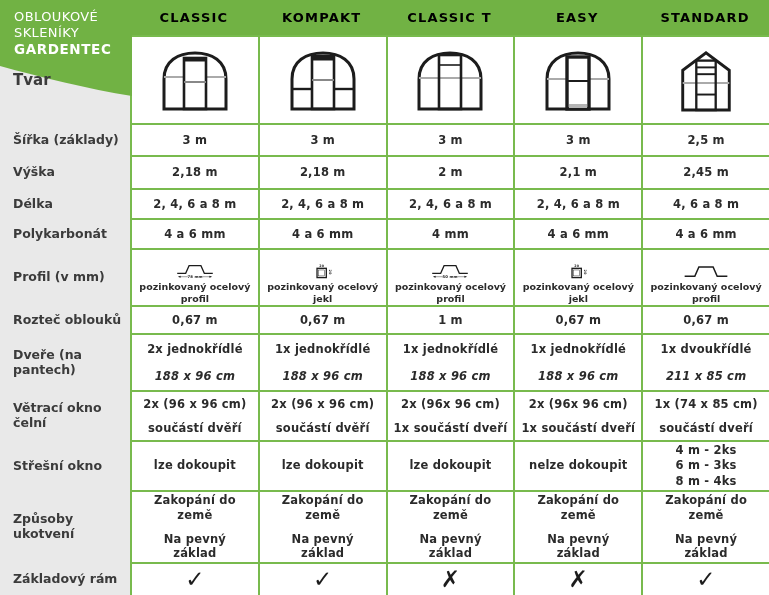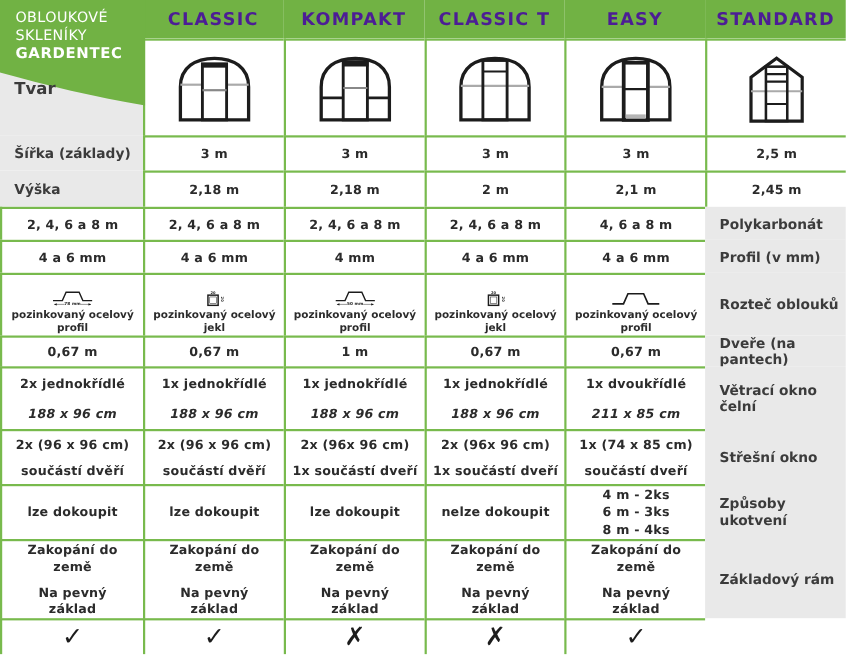--- a/index.html
+++ b/index.html
@@ -13,22 +13,22 @@
   .stage{
     width:769px;height:595px;position:relative;overflow:hidden;background:#fff;
     font-family:"DejaVu Sans","Liberation Sans",sans-serif;
   }
   .grid{
     display:grid;width:769px;height:487px;
     grid-template-columns:130px repeat(5,1fr);
     grid-template-rows:35px 88px 32px 33px 30px 30px 57px 28px 57px 50px 50px 72px 33px;
   }
   .hdr{
-    background:var(--green);color:#4c1d95;display:flex;align-items:center;justify-content:center;
-    font-weight:bold;font-size:16px;letter-spacing:1.2px;
+    background:var(--green);color:#000000;display:flex;align-items:center;justify-content:center;
+    font-weight:bold;font-size:13px;letter-spacing:1.2px;
   }
   .v{
     background:#fff;border-left:2px solid var(--line);border-top:2px solid var(--line);
     display:flex;flex-direction:column;align-items:center;justify-content:center;text-align:center;
     font-weight:bold;font-size:11.5px;color:var(--ink);letter-spacing:.2px;line-height:1.25;
   }
   .lbl{
     background:var(--gray);display:flex;align-items:center;padding-left:13px;
     font-weight:bold;font-size:12.5px;color:var(--lblink);
   }
@@ -128,20 +128,21 @@
     <div class="v">3 m</div>
     <div class="v">2,5 m</div>
 
     <div class="lbl">Výška</div>
     <div class="v">2,18 m</div>
     <div class="v">2,18 m</div>
     <div class="v">2 m</div>
     <div class="v">2,1 m</div>
     <div class="v">2,45 m</div>
 
+    <div class="lbl">Délka</div>
     <div class="v">2, 4, 6 a 8 m</div>
     <div class="v">2, 4, 6 a 8 m</div>
     <div class="v">2, 4, 6 a 8 m</div>
     <div class="v">2, 4, 6 a 8 m</div>
     <div class="v">4, 6 a 8 m</div>
 
     <div class="lbl">Polykarbonát</div>
     <div class="v">4 a 6 mm</div>
     <div class="v">4 a 6 mm</div>
     <div class="v">4 mm</div>

